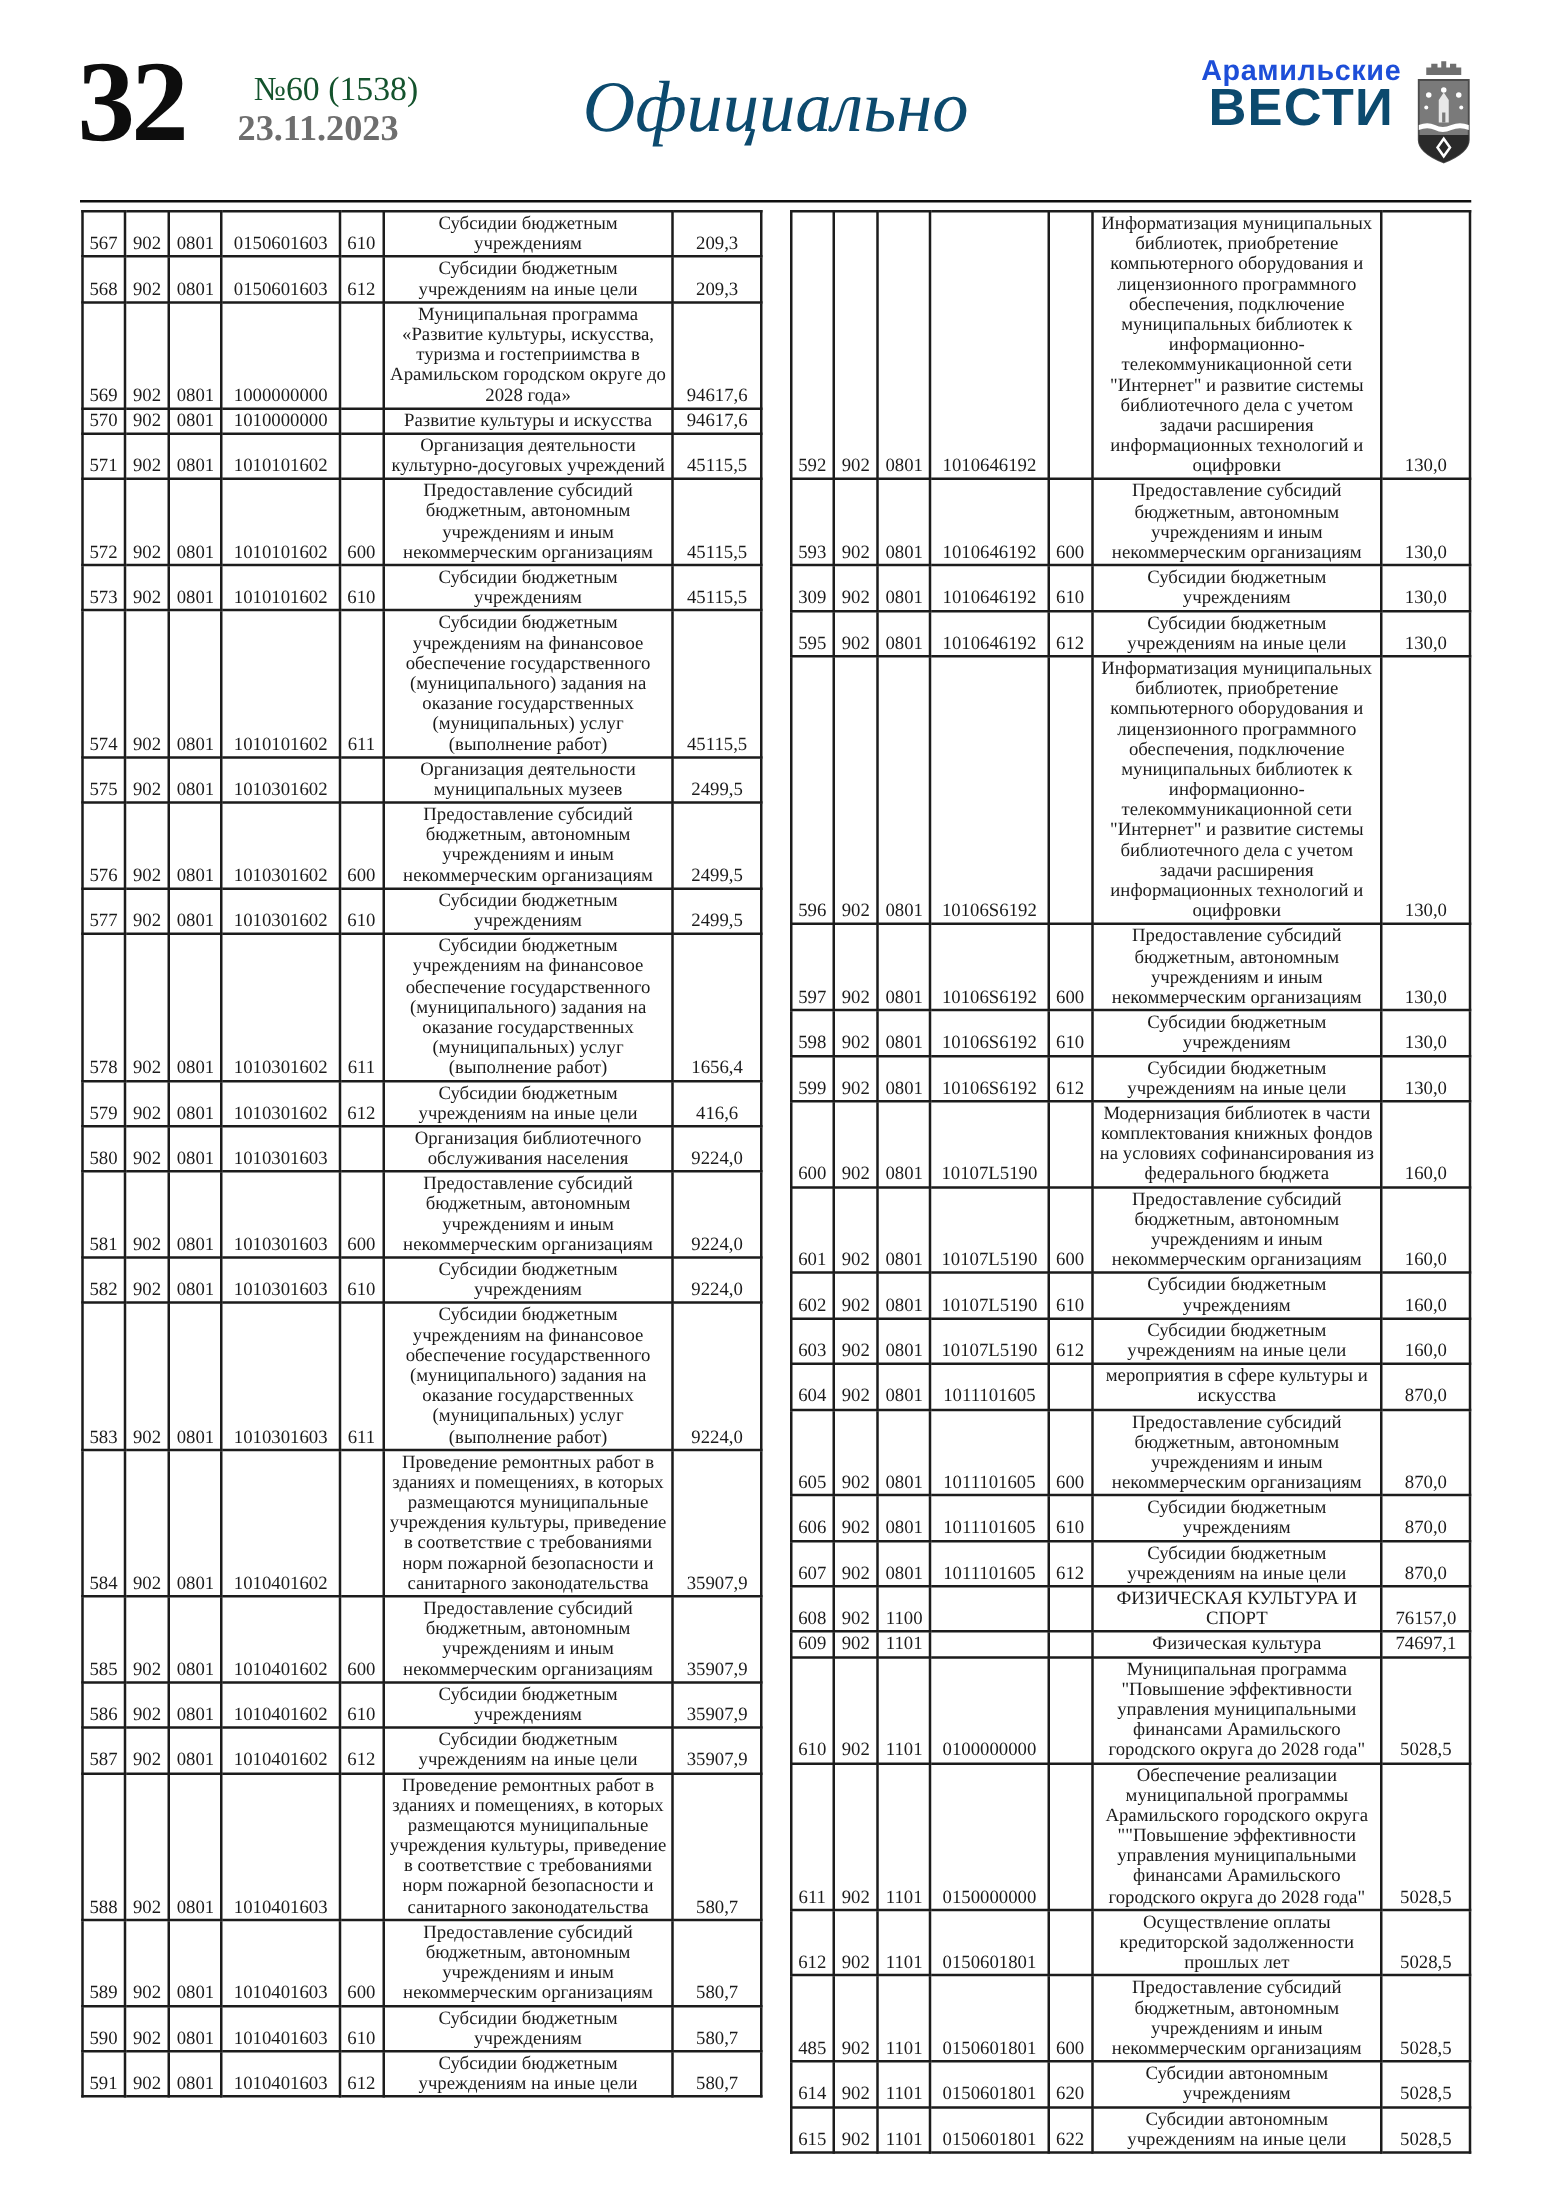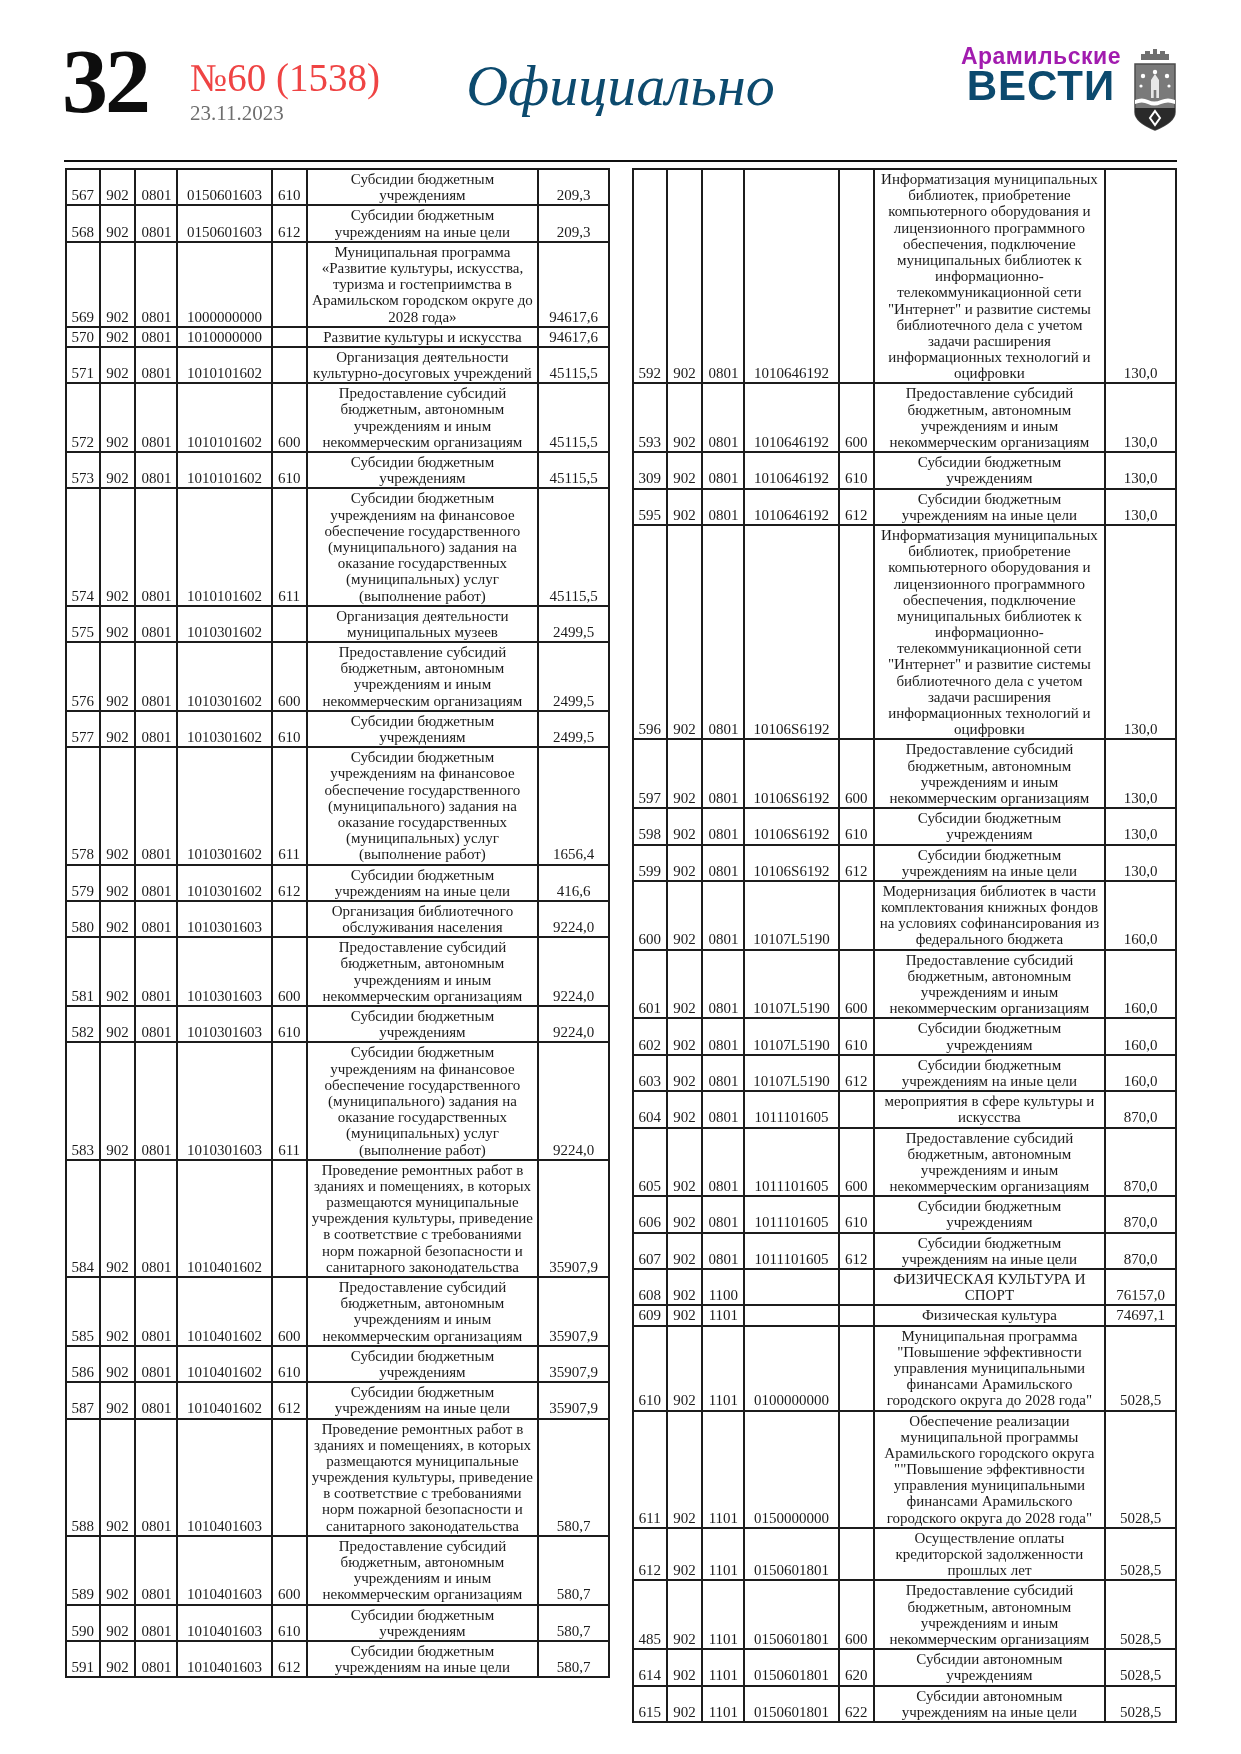--- a/index.html
+++ b/index.html
@@ -13,30 +13,30 @@
     overflow:hidden;
   }
   
   .hdr{position:absolute;top:0;left:0;width:100%;height:163px;}
   .pagenum{
     position:absolute;left:62px;top:38px;
     font-size:92px;font-weight:700;line-height:0.95;letter-spacing:-3px;
     color:#0d0d0d;
   }
   .issue-block{position:absolute;left:190px;top:56px;line-height:1.15;}
-  .issue-no{font-size:39px;color:#ef4444;}
-  .issue-date{font-size:21px;color:#6e6e6e;}
+  .issue-no{font-size:27px;color:#14532d;margin-left:13px;}
+  .issue-date{font-size:29px;color:#6e6e6e;font-weight:bold;}
   .section-title{
     position:absolute;left:0;right:0;top:52px;text-align:center;
     font-style:italic;font-size:58px;color:#0c4a6e;
     font-family:"Liberation Serif","DejaVu Serif",serif;
   }
   .brand{position:absolute;right:60px;top:46px;display:flex;align-items:flex-start;gap:8px;}
   .brand-text{text-align:right;font-family:"Liberation Sans","DejaVu Sans",sans-serif;line-height:0.9;}
-  .brand-top{font-size:23px;font-weight:800;color:#a21caf;letter-spacing:0.5px;}
+  .brand-top{font-size:23px;font-weight:800;color:#1d4ed8;letter-spacing:0.5px;}
   .brand-bottom{font-size:42px;font-weight:800;color:#0c4a6e;letter-spacing:1px;text-align:center;}
   .coa{width:52px;height:88px;}
   .rule{
     position:absolute;top:160px;left:64px;width:1113px;
     border-top:2px solid #0f0f0f;
   }
   
   .columns{
     position:absolute;top:168px;left:65px;width:1112px;
     display:flex;gap:22px;align-items:flex-start;

